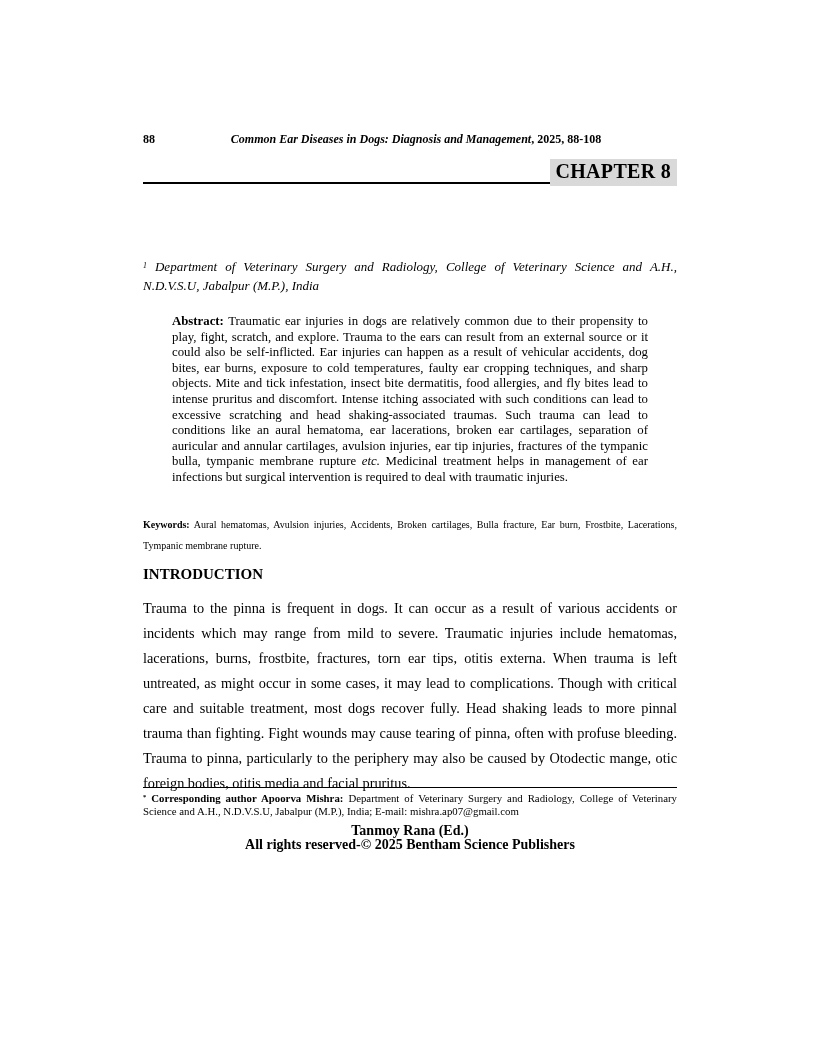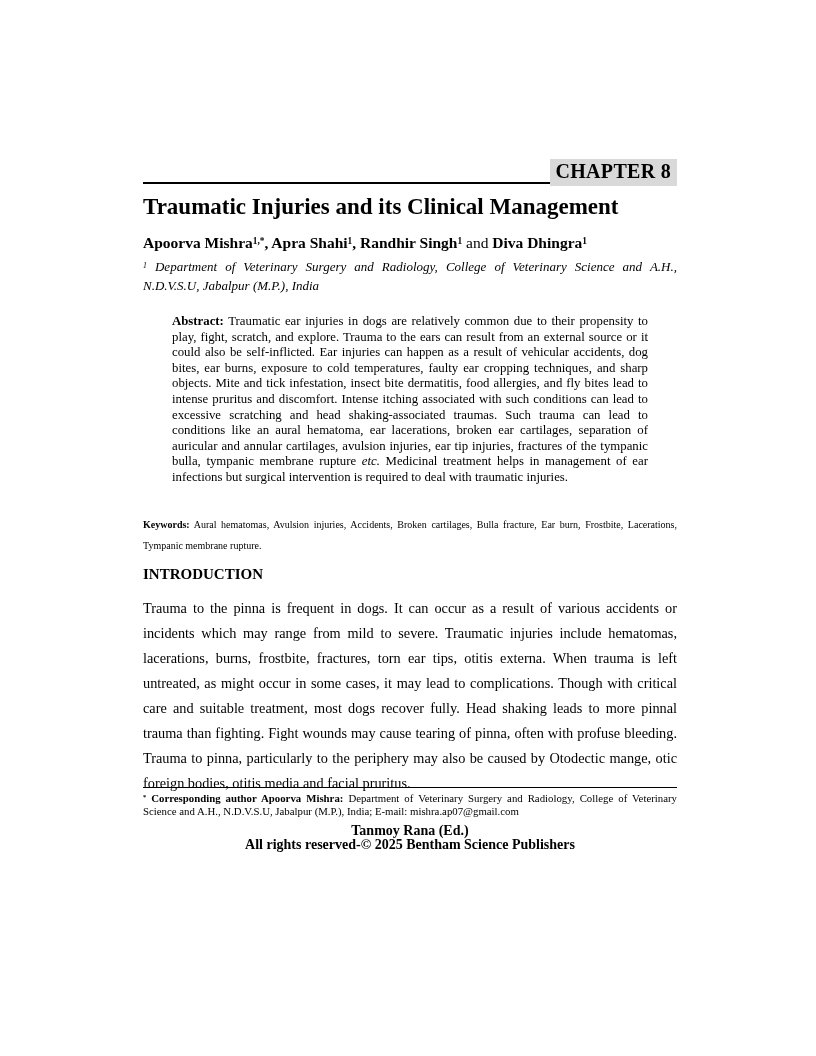--- a/index.html
+++ b/index.html
@@ -135,28 +135,30 @@
     font-weight: bold;
     line-height: 13.5px;
   }
 </style>
 </head>
 <body>
 
 <div class="page">
   <div class="content">
 
+    <div class="header-row">
+      <span class="page-number">88</span>
+      <span class="running-title"><span class="b i">Common Ear Diseases in Dogs: Diagnosis and Management</span><span class="b">, 2025, 88-108</span></span>
+    </div>
 
     <div class="chapter-row">
       <span class="chapter-badge" style="background: rgb(217, 217, 217);">CHAPTER 8</span>
     </div>
 
-    <h1 class="article-title">Traumatic Injuries and its Clinical Management</h1>
 
-    <p class="author-line"><span class="b">Apoorva Mishra</span><sup class="b">1,*</sup><span class="b">, </span><span class="b">Apra Shahi</span><sup class="b">1</sup><span class="b">, </span><span class="b">Randhir Singh</span><sup class="b">1</sup><span> and </span><span class="b">Diva Dhingra</span><sup class="b">1</sup></p>
 
     <p class="affiliation"><sup>1</sup><span> Department of Veterinary Surgery and Radiology, College of Veterinary Science and A.H., N.D.V.S.U, Jabalpur (M.P.), India</span></p>
 
     <p class="abstract"><span class="b">Abstract:</span><span> Traumatic ear injuries in dogs are relatively common due to their propensity to play, fight, scratch, and explore. Trauma to the ears can result from an external source or it could also be self-inflicted. Ear injuries can happen as a result of vehicular accidents, dog bites, ear burns, exposure to cold temperatures, faulty ear cropping techniques, and sharp objects. Mite and tick infestation, insect bite dermatitis, food allergies, and fly bites lead to intense pruritus and discomfort. Intense itching associated with such conditions can lead to excessive scratching and head shaking-associated traumas. Such trauma can lead to conditions like an aural hematoma, ear lacerations, broken ear cartilages, separation of auricular and annular cartilages, avulsion injuries, ear tip injuries, fractures of the tympanic bulla, tympanic membrane rupture </span><span class="i">etc.</span><span> Medicinal treatment helps in management of ear infections but surgical intervention is required to deal with traumatic injuries.</span></p>
 
     <p class="keywords"><span class="b">Keywords:</span><span> Aural hematomas, Avulsion injuries, Accidents, Broken cartilages, Bulla fracture, Ear burn, Frostbite, Lacerations, Tympanic membrane rupture.</span></p>
 
     <h2 class="section-heading">INTRODUCTION</h2>
     <p class="intro-para">Trauma to the pinna is frequent in dogs. It can occur as a result of various accidents or incidents which may range from mild to severe. Traumatic injuries include hematomas, lacerations, burns, frostbite, fractures, torn ear tips, otitis externa. When trauma is left untreated, as might occur in some cases, it may lead to complications. Though with critical care and suitable treatment, most dogs recover fully. Head shaking leads to more pinnal trauma than fighting. Fight wounds may cause tearing of pinna, often with profuse bleeding. Trauma to pinna, particularly to the periphery may also be caused by Otodectic mange, otic foreign bodies, otitis media and facial pruritus.</p>
 

